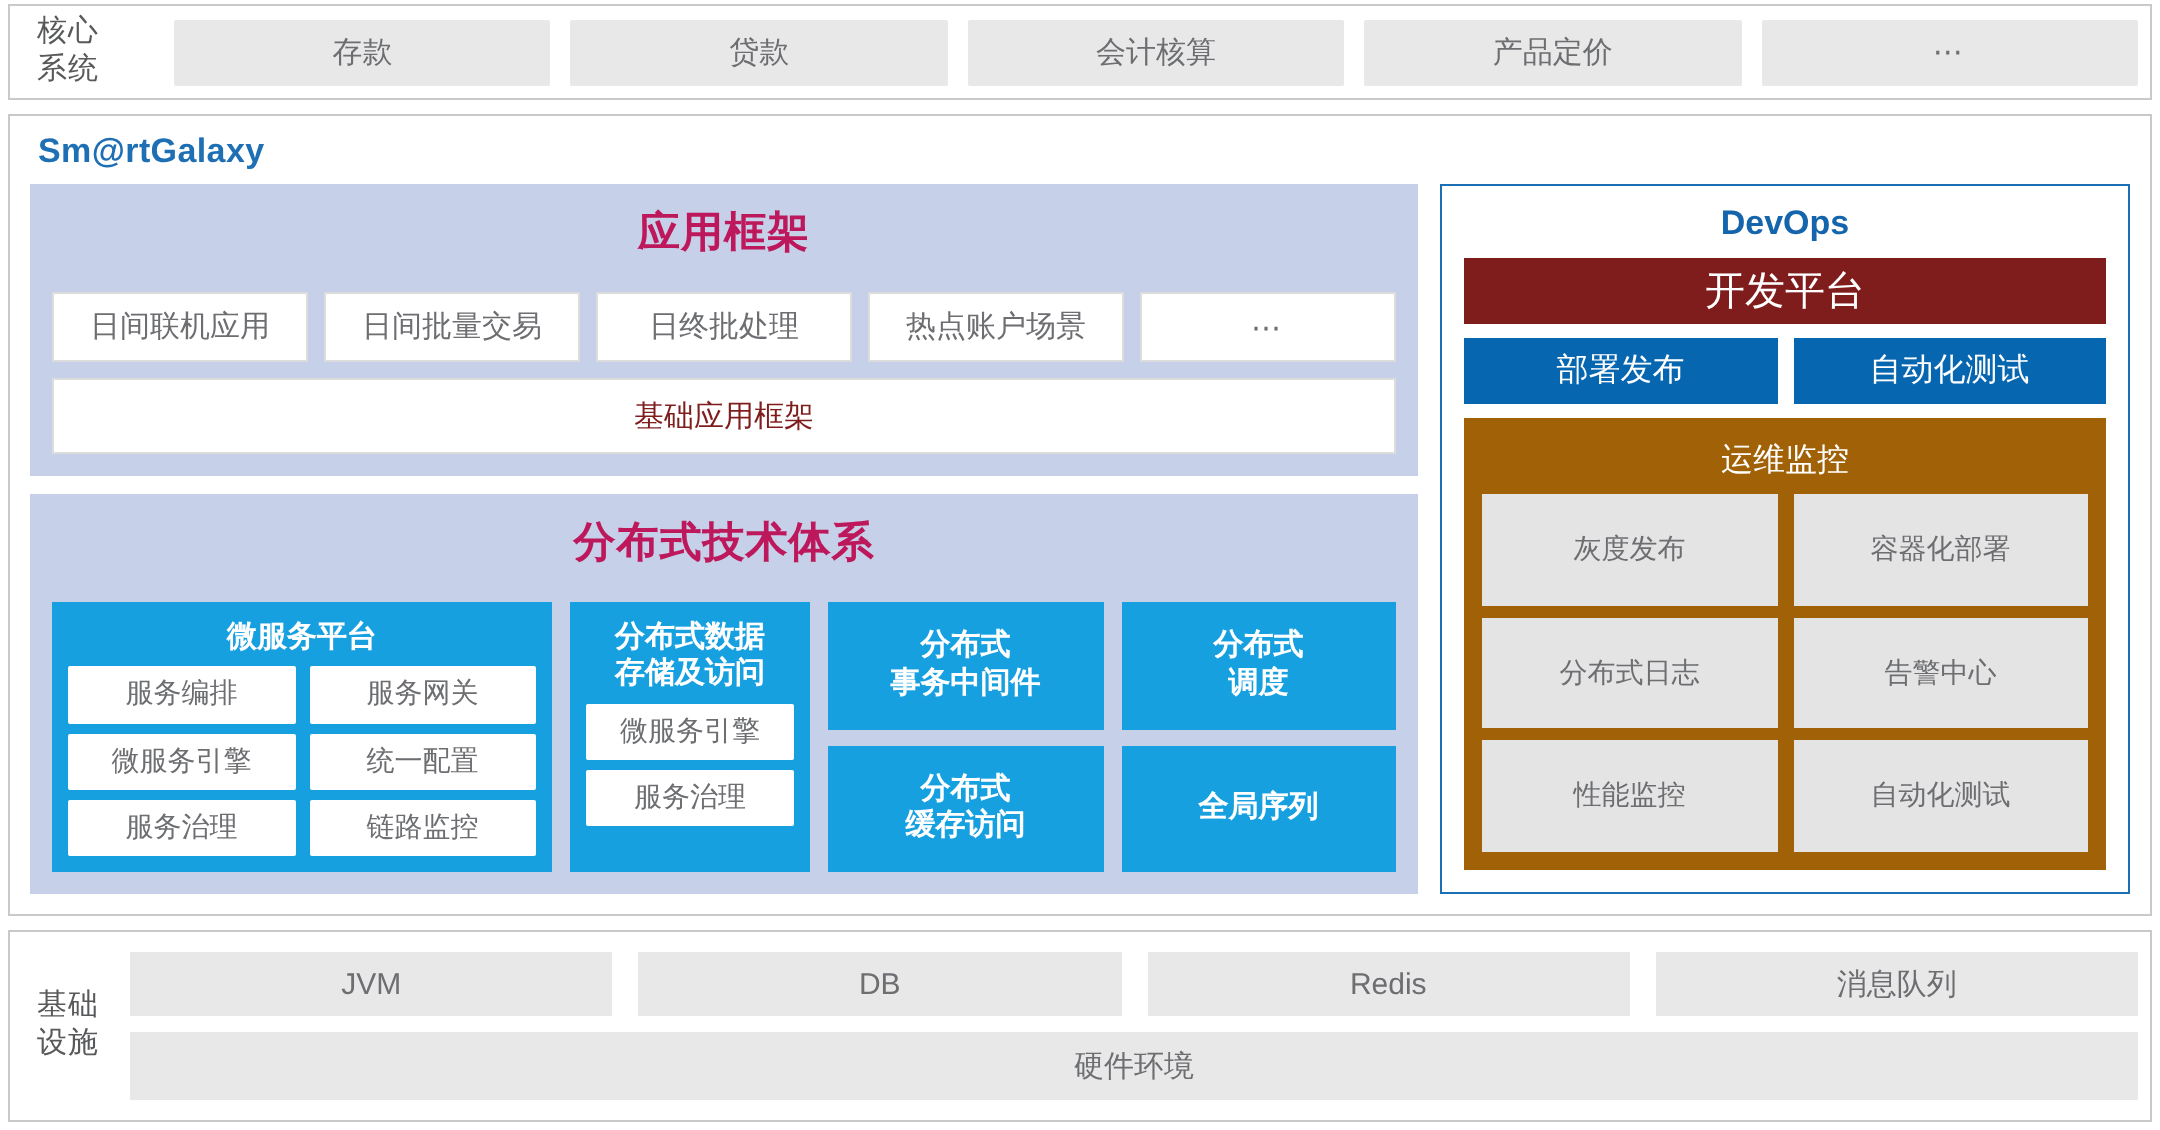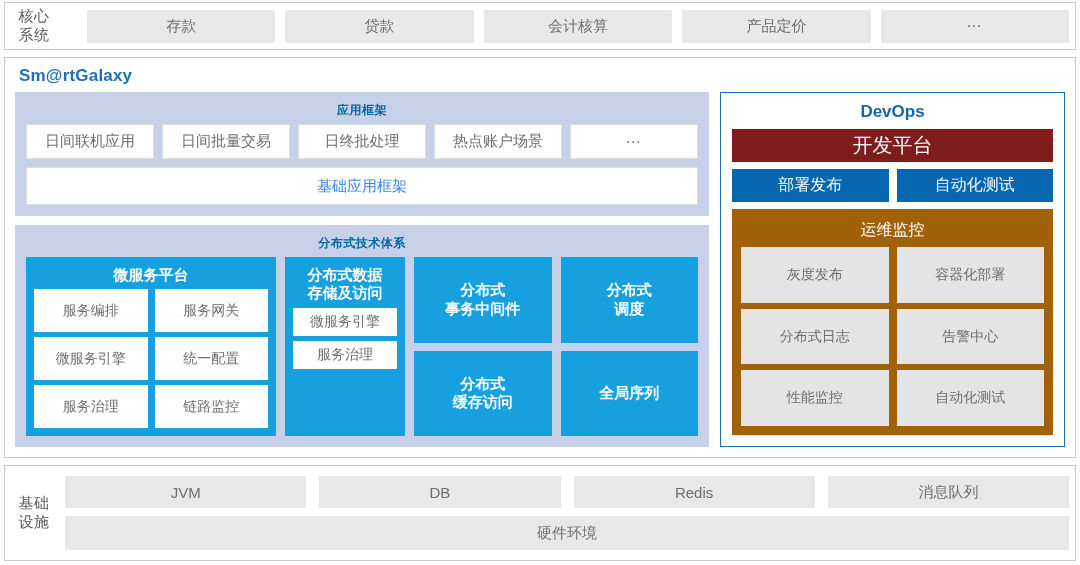--- a/index.html
+++ b/index.html
@@ -59,37 +59,37 @@
   .galaxy-right{width:345px;flex:0 0 345px;}
 
   
   .lav{
     background:#c6d0e8;
     padding:7px 11px 11px 11px;
     box-sizing:border-box;
     display:flex;flex-direction:column;
   }
   .lav-title{
-    text-align:center;color:#0369a1;
-    font-size:12px;font-weight:bold;
-    padding:3px 0 5px 0;letter-spacing:.5px;
+    text-align:center;color:#be185d;
+    font-size:21px;font-weight:bold;
+    padding:3px 0 16px 0;letter-spacing:.5px;
   }
   .app-row{display:flex;gap:8px;}
   .white-chip{
     flex:1;height:35px;background:#ffffff;
     border:1px solid #dcdcdc;box-sizing:border-box;
     display:flex;align-items:center;justify-content:center;
     color:#6d6e71;font-size:15px;
   }
   .white-chip.dots{letter-spacing:2px;}
   .app-base{
     margin-top:8px;height:38px;background:#ffffff;
     border:1px solid #dcdcdc;box-sizing:border-box;
     display:flex;align-items:center;justify-content:center;
-    color:#3b82f6;font-size:15px;
+    color:#7f1d1d;font-size:15px;
   }
 
   
   .dist{flex:1;min-height:0;}
   .dist-grid{flex:1;display:flex;gap:9px;min-height:0;}
 
   .blue-card{
     background:#17a0e0;
     box-sizing:border-box;
     display:flex;flex-direction:column;

